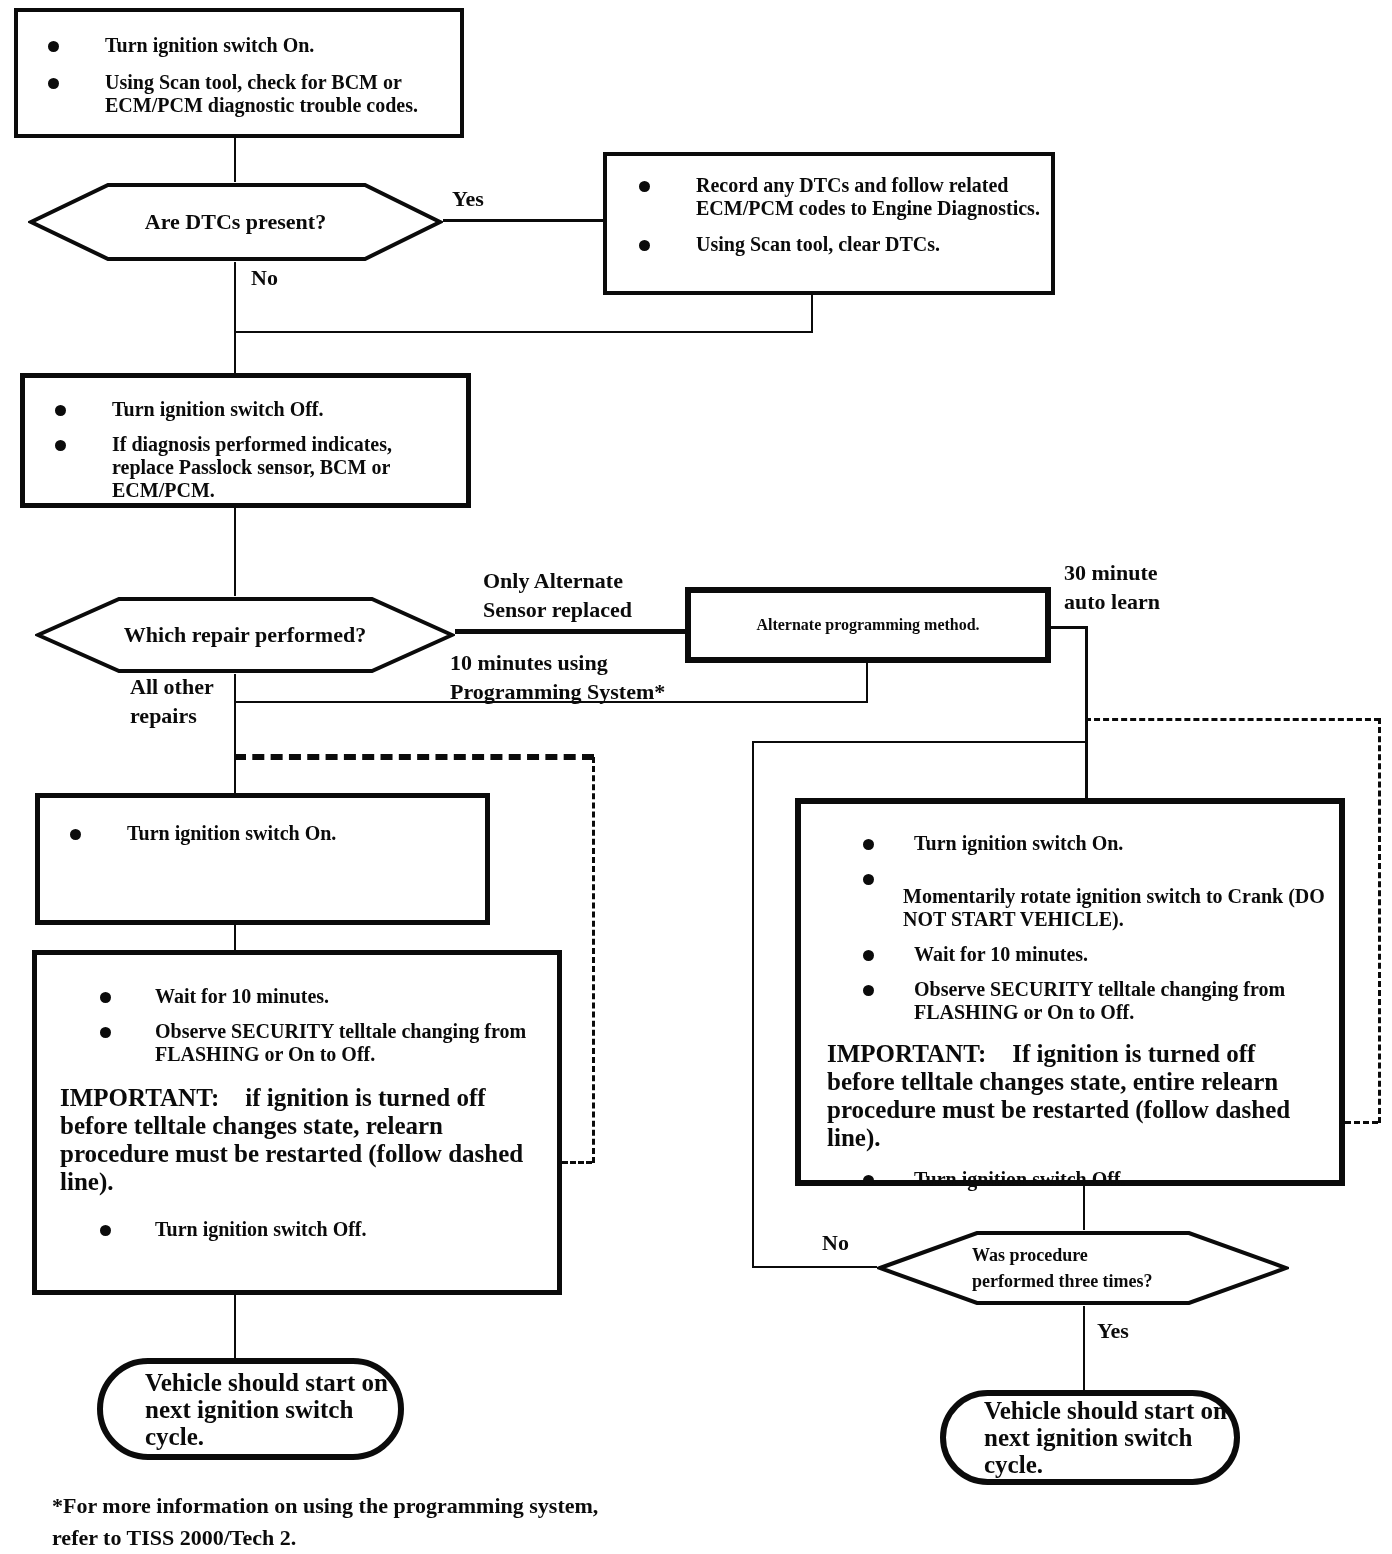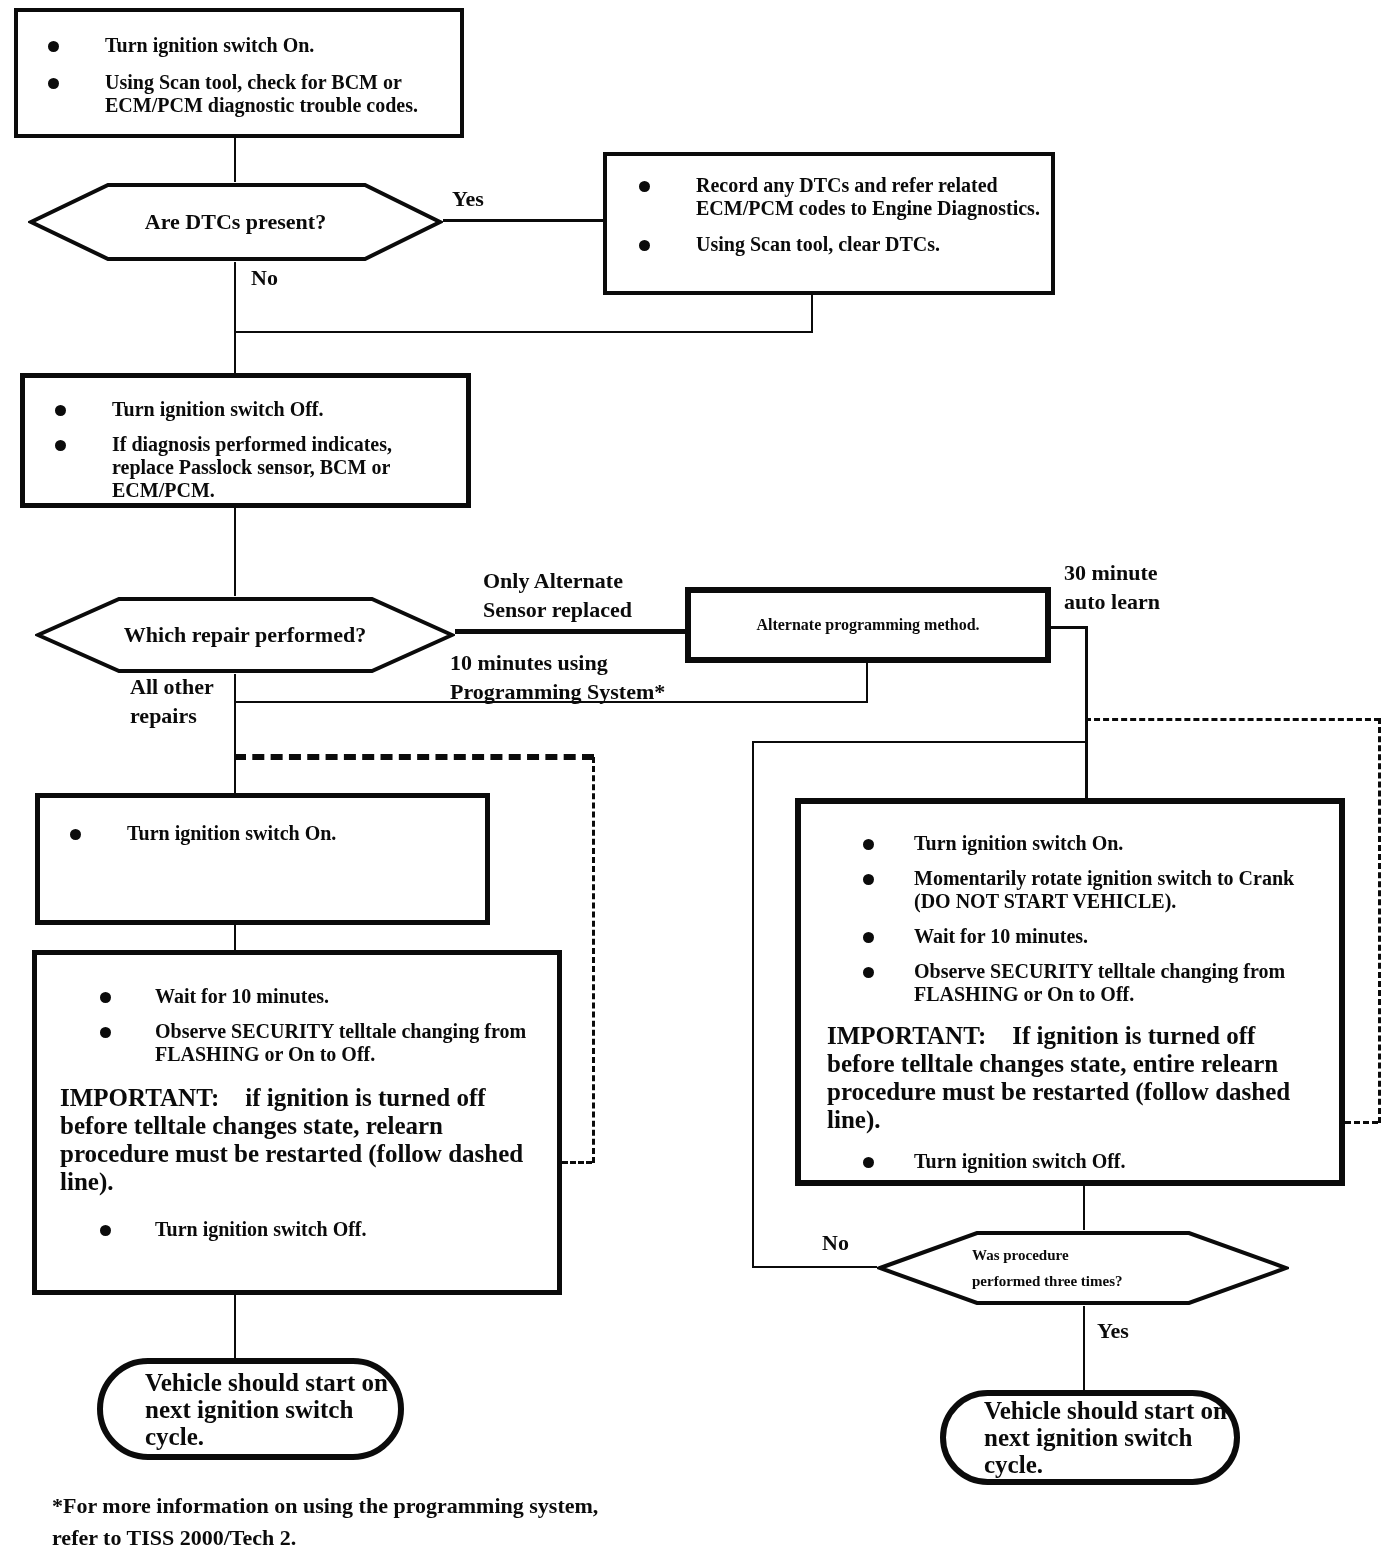--- a/index.html
+++ b/index.html
@@ -77,21 +77,21 @@
     </svg>
     <div class="hextxt">Are DTCs present?</div>
   </div>
   <div class="lbl" style="left:452px;top:184px;">Yes</div>
   <div class="lbl" style="left:251px;top:263px;">No</div>
 
   <div class="node" style="left:603px;top:152px;width:452px;height:143px;padding:18px 8px 0 32px;">
     <div class="bullets" style="gap:13px;">
       <div class="b">
         <span class="dot"></span>
-        <span class="btxt" style="margin-left:46px;max-width:345px;">Record any DTCs and refer related ECM/PCM codes to Engine Diagnostics.</span>
+        <span class="btxt" style="margin-left:46px;max-width:345px;">Record any DTCs and follow related ECM/PCM codes to Engine Diagnostics.</span>
       </div>
       <div class="b">
         <span class="dot"></span>
         <span class="btxt" style="margin-left:46px;">Using Scan tool, clear DTCs.</span>
       </div>
     </div>
   </div>
 
   <div class="node" style="left:20px;top:373px;width:451px;height:135px;border-width:5px;padding:20px 8px 0 30px;">
     <div class="bullets" style="gap:12px;">
@@ -153,21 +153,21 @@
       <span class="btxt" style="margin-left:44px;">Turn ignition switch Off.</span>
     </div>
   </div>
 
   <div class="node" style="left:795px;top:798px;width:550px;height:388px;border-width:6px;padding:28px 10px 0 26px;">
     <div class="bullets" style="gap:12px;">
       <div class="b" style="margin-left:36px;">
         <span class="dot"></span>
         <span class="btxt" style="margin-left:40px;">Turn ignition switch On.</span>
       </div>
-      <div class="b" style="margin-left:36px;">
+      <div class="b" style="margin-left:36px;flex-direction:column;">
         <span class="dot"></span>
         <span class="btxt" style="margin-left:40px;max-width:425px;">Momentarily rotate ignition switch to Crank (DO NOT START VEHICLE).</span>
       </div>
       <div class="b" style="margin-left:36px;">
         <span class="dot"></span>
         <span class="btxt" style="margin-left:40px;">Wait for 10 minutes.</span>
       </div>
       <div class="b" style="margin-left:36px;">
         <span class="dot"></span>
         <span class="btxt" style="margin-left:40px;max-width:405px;">Observe SECURITY telltale changing from FLASHING or On to Off.</span>
@@ -179,21 +179,21 @@
     <div class="b" style="margin-left:36px;margin-top:16px;">
       <span class="dot"></span>
       <span class="btxt" style="margin-left:40px;">Turn ignition switch Off.</span>
     </div>
   </div>
 
   <div class="hexwrap" style="left:877px;top:1230px;width:412px;height:76px;">
     <svg width="412" height="76" viewBox="0 0 412 76">
       <polygon points="3,38 100,3 312,3 409,38 312,73 100,73" fill="#ffffff" stroke="#0b0b0b" stroke-width="4"></polygon>
     </svg>
-    <div class="hextxt" style="justify-content:flex-start;padding-left:95px;font-size:15px;line-height:26px;text-align:left;">Was procedure
+    <div class="hextxt" style="justify-content:flex-start;padding-left:95px;font-size:18px;line-height:26px;text-align:left;">Was procedure
 performed three times?</div>
   </div>
   <div class="lbl" style="left:822px;top:1228px;">No</div>
   <div class="lbl" style="left:1097px;top:1316px;">Yes</div>
 
   <div class="term" style="left:97px;top:1358px;width:307px;height:102px;padding-left:42px;">Vehicle should start on
 next ignition switch cycle.</div>
   <div class="term" style="left:940px;top:1390px;width:300px;height:95px;padding-left:38px;">Vehicle should start on
 next ignition switch cycle.</div>
 

